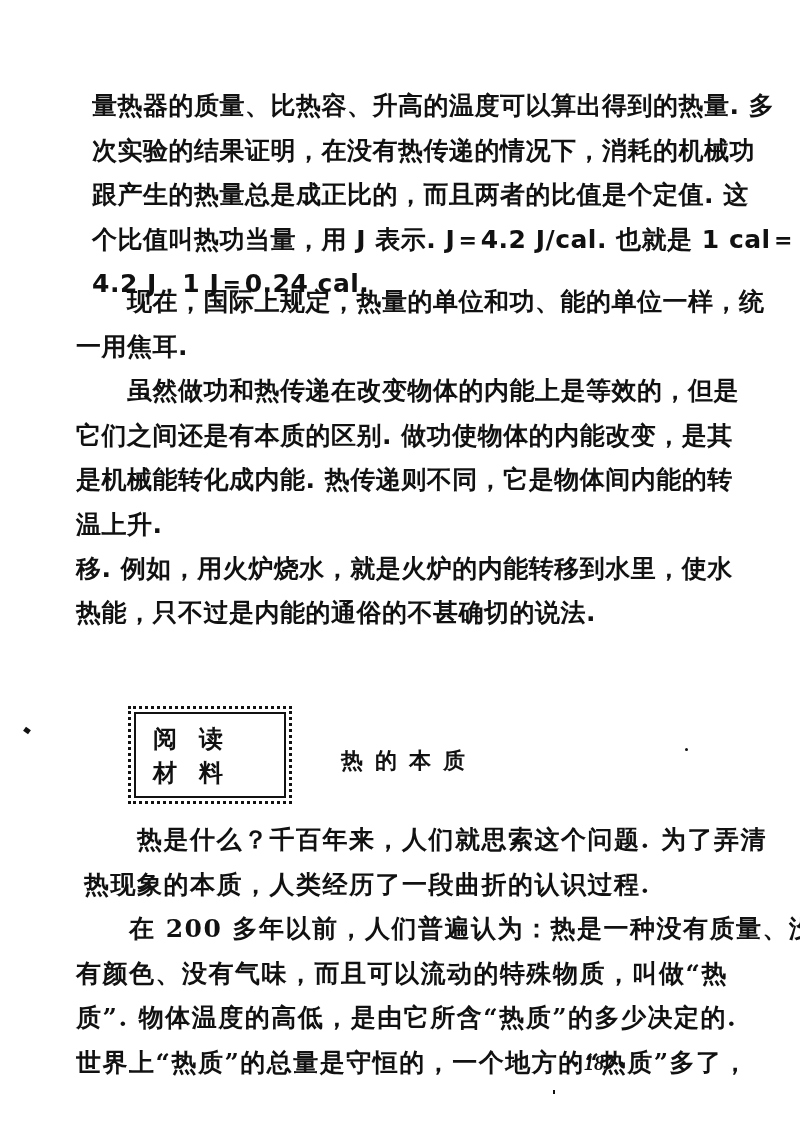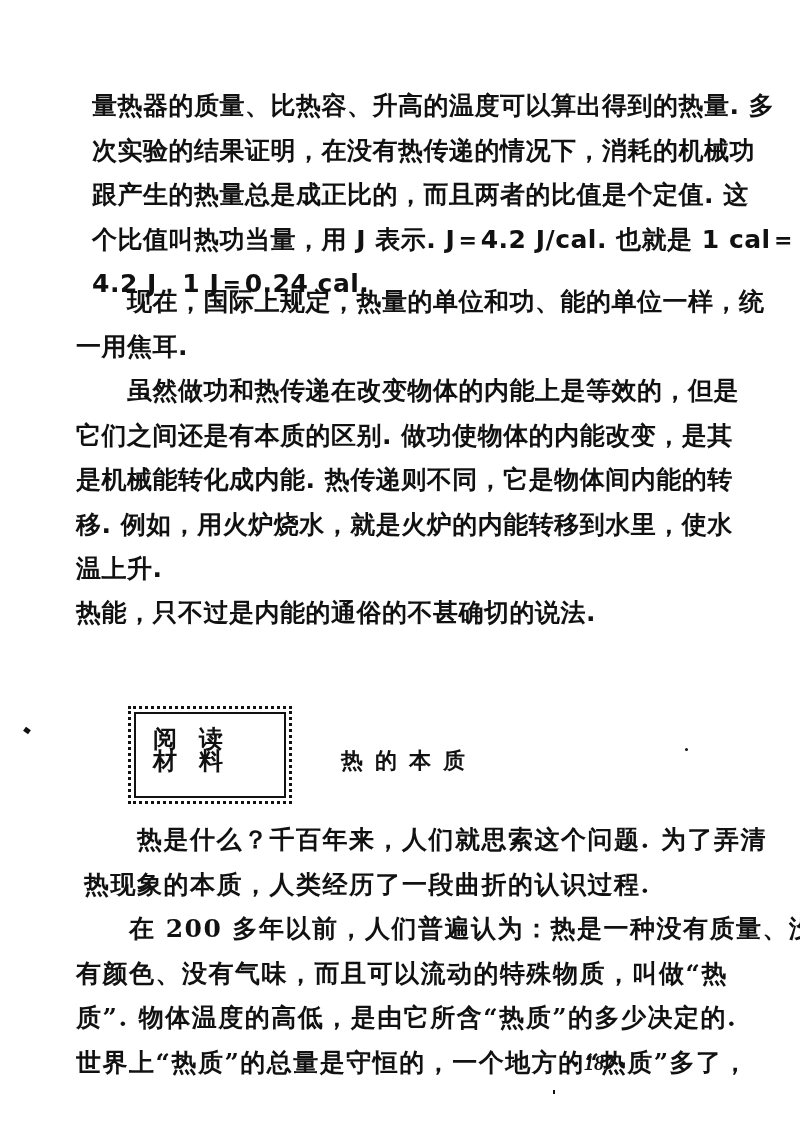--- a/index.html
+++ b/index.html
@@ -46,31 +46,31 @@
 
   <div class="para" style="top:280px;">
     <span class="line">　　现在，国际上规定，热量的单位和功、能的单位一样，统</span>
     <span class="line">一用焦耳.</span>
   </div>
 
   <div class="para" style="top:369px;">
     <span class="line">　　虽然做功和热传递在改变物体的内能上是等效的，但是</span>
     <span class="line">它们之间还是有本质的区别. 做功使物体的内能改变，是其</span>
     <span class="line">是机械能转化成内能. 热传递则不同，它是物体间内能的转</span>
+    <span class="line">温上升.</span>
     <span class="line">移. 例如，用火炉烧水，就是火炉的内能转移到水里，使水</span>
-    <span class="line">温上升.</span>
   </div>
 
   <div class="para" style="top:591px;">
     <span class="line">热能，只不过是内能的通俗的不甚确切的说法.</span>
   </div>
 
   <div class="reading-box">
     <div class="rb-line" style="top:14px;">阅读</div>
-    <div class="rb-line" style="top:36px;">材料</div>
+    <div class="rb-line" style="top:48px;">材料</div>
   </div>
 
   <div class="section-title">热的本质</div>
 
   <div class="para reading" style="top:818px;margin-left:8px;">
     <span class="line">　　热是什么？千百年来，人们就思索这个问题. 为了弄清</span>
     <span class="line">热现象的本质，人类经历了一段曲折的认识过程.</span>
   </div>
 
   <div class="para reading" style="top:907px;">

